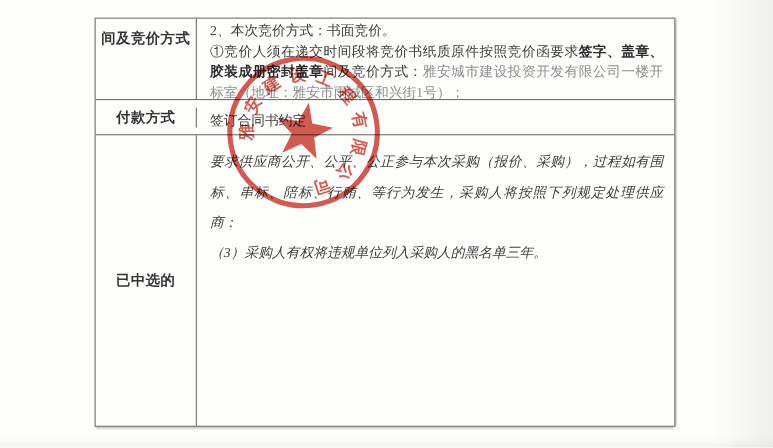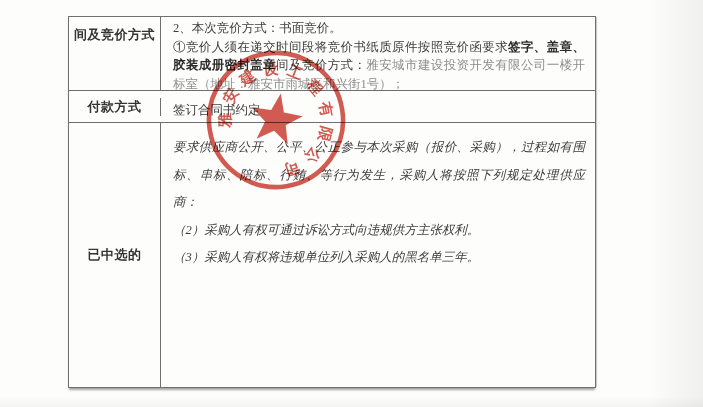--- a/index.html
+++ b/index.html
@@ -14,21 +14,21 @@
     position:absolute;top:0;right:0;width:55px;height:407px;
     background:linear-gradient(to right,rgba(120,120,120,0),rgba(120,120,120,.10));
     pointer-events:none;
   }
   .scan-edge-bottom{
     position:absolute;left:0;bottom:0;width:703px;height:10px;
     background:linear-gradient(to bottom,rgba(120,120,120,0),rgba(120,120,120,.08));
     pointer-events:none;
   }
   .doc-table{
-    position:absolute;left:68px;top:16px;width:528px;height:372px;
+    position:absolute;left:86px;top:16px;width:528px;height:372px;
     border:1px solid #6f6f6f;
     box-shadow:0 3px 2px -1px rgba(90,90,90,.55), 2px 0 1px -1px rgba(120,120,120,.3);
     background:transparent;
     box-sizing:border-box;
     display:flex;flex-direction:column;
   }
   .t-row{display:flex;box-sizing:border-box;}
   .t-row + .t-row{border-top:1px solid #6f6f6f;}
   .row-1{height:73px;}
   .row-2{height:32px;align-items:center;}
@@ -71,21 +71,20 @@
 
   <div class="t-row row-2">
     <div class="label-cell">付款方式</div>
     <div class="content-cell content-2">签订合同书约定</div>
   </div>
 
   <div class="t-row row-3">
     <div class="label-cell">已中选的</div>
     <div class="content-cell content-3">
       <p>要求供应商公开、公平、公正参与本次采购（报价、采购），过程如有围标、串标、陪标、行贿、等行为发生，采购人将按照下列规定处理供应商：</p>
-      <p>（2）采购人有权可通过诉讼方式向违规供方主张权利。</p>
       <p>（3）采购人有权将违规单位列入采购人的黑名单三年。</p>
     </div>
   </div>
 
 </div>
 
 <div class="seal-wrap">
   <svg width="176" height="176" viewBox="0 0 176 176">
     <g id="seal-group" transform="rotate(36 88 88)">
         <circle cx="88" cy="88" r="67" fill="none" stroke="#cb3a2f" stroke-width="4.6"></circle>

